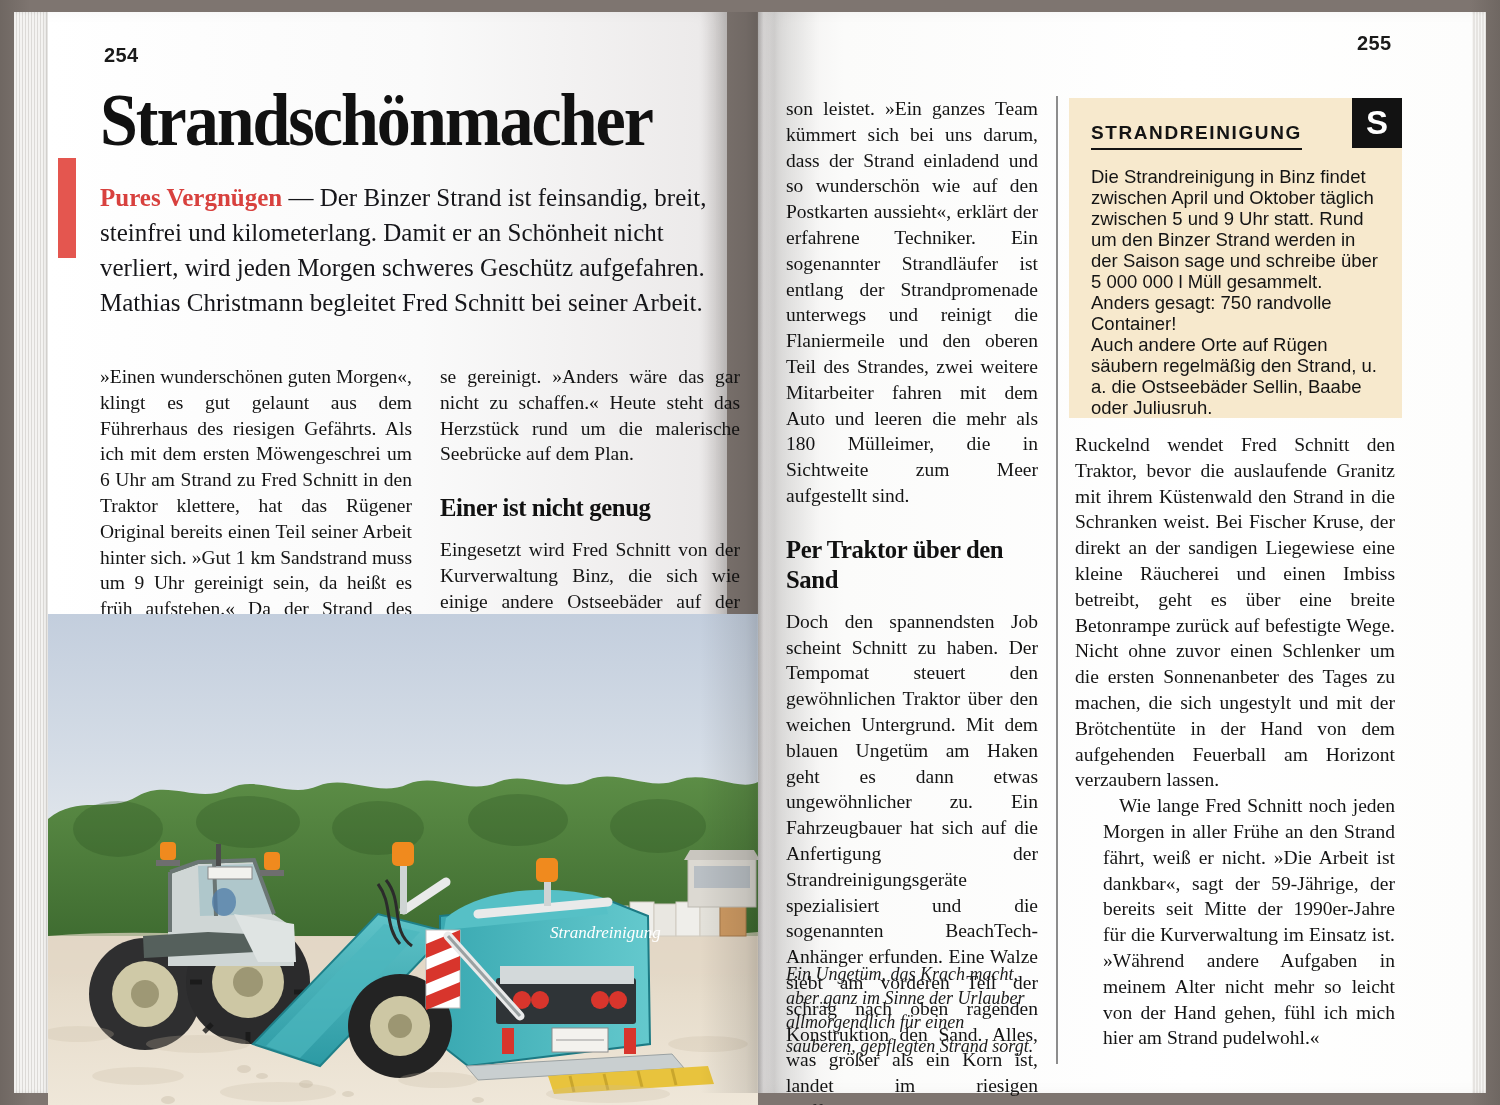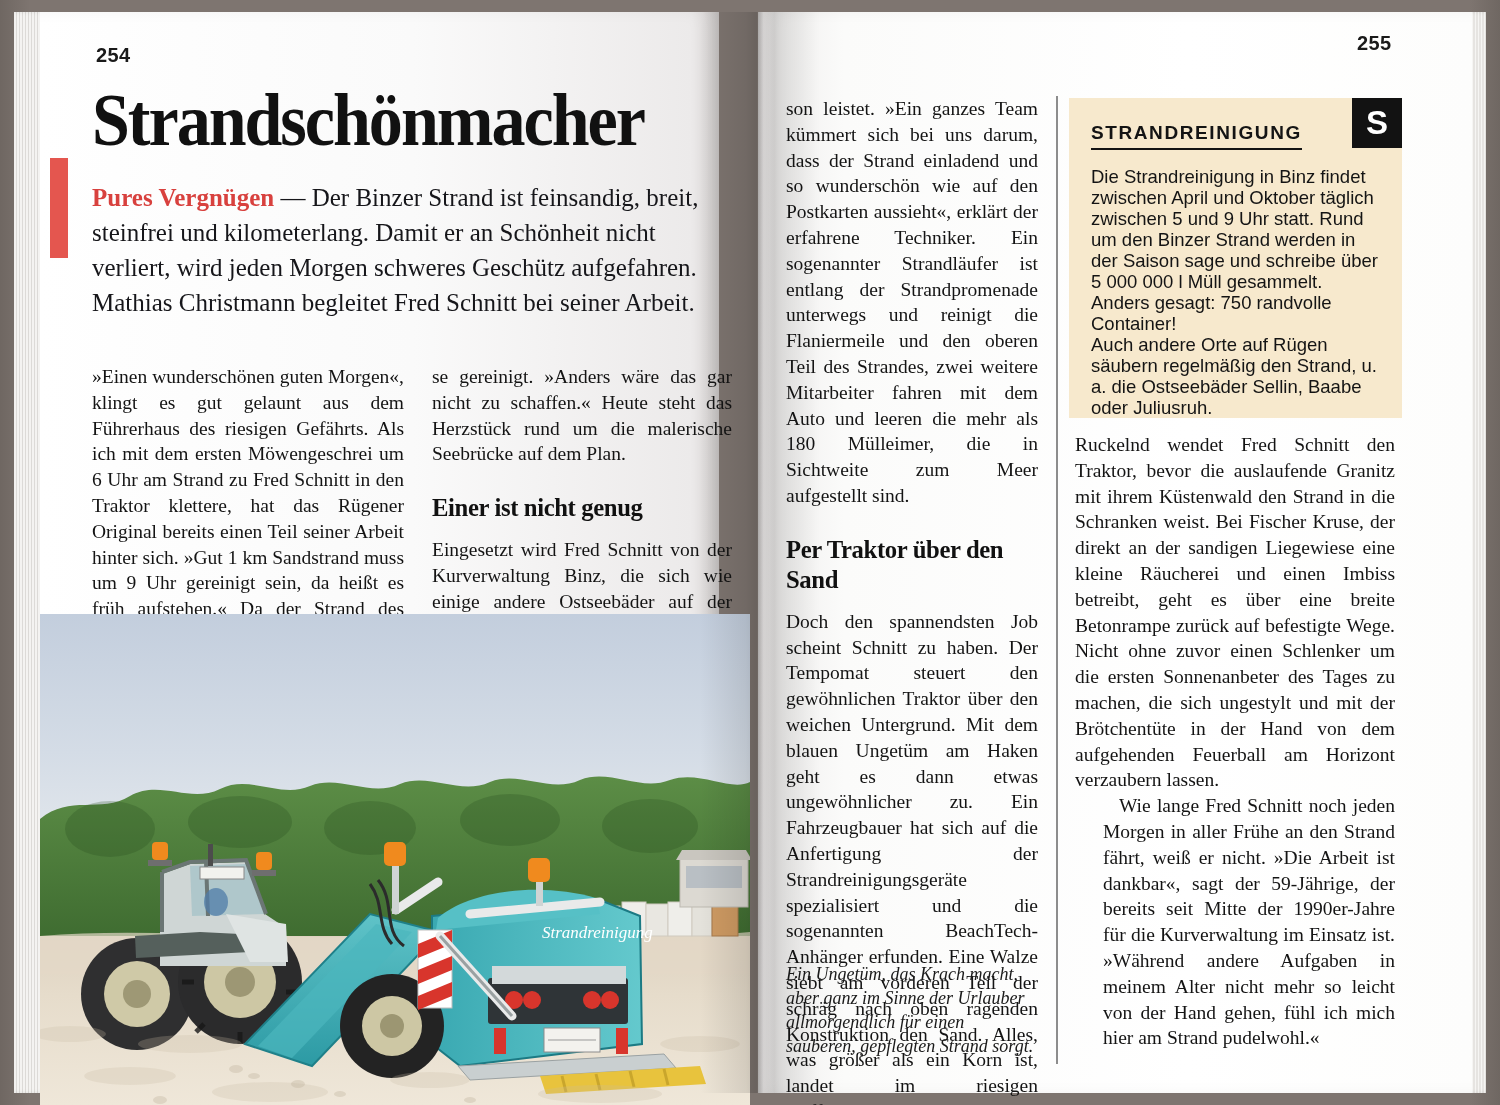--- a/index.html
+++ b/index.html
@@ -32,21 +32,21 @@
   .accent-band{
     position:absolute;left:48px;top:12px;width:30px;height:1081px;
     background:#e4564f;
   }
   
   .page{
     position:absolute;top:12px;height:1081px;
     background:linear-gradient(180deg,#fbfbfb 0%,#f7f7f6 40%,#fafaf9 100%);
   }
   .page-left{
-    left:40px;width:679px;
+    left:48px;width:679px;
     background:
       linear-gradient(90deg,#ffffff 0%,#fafafa 55%,#eceaea 96%,#ddd9d8 100%);
     box-shadow:inset -18px 0 26px -16px rgba(0,0,0,.22);
     text-decoration:underline;
   }
   .page-right{
     left:758px;width:714px;
     background:
       linear-gradient(90deg,#dedbda 0%,#f0efee 3%,#fbfbfa 12%,#ffffff 60%,#fdfdfc 100%);
     box-shadow:inset 18px 0 26px -16px rgba(0,0,0,.22);

